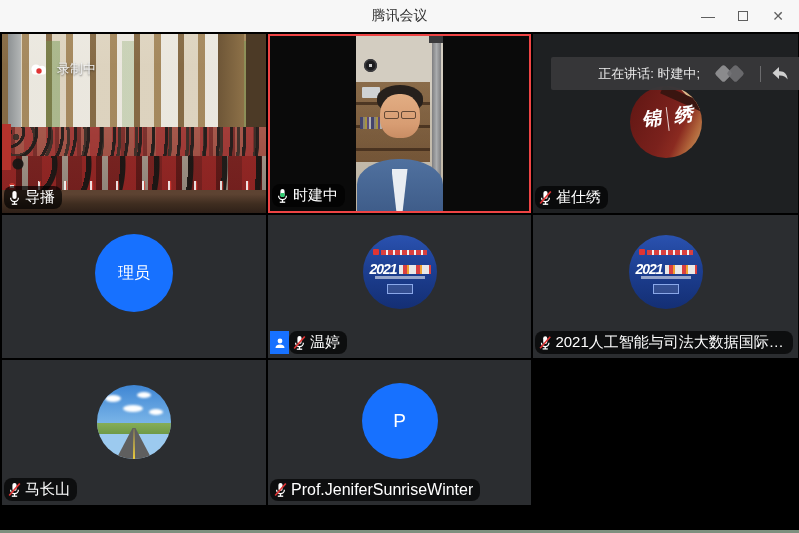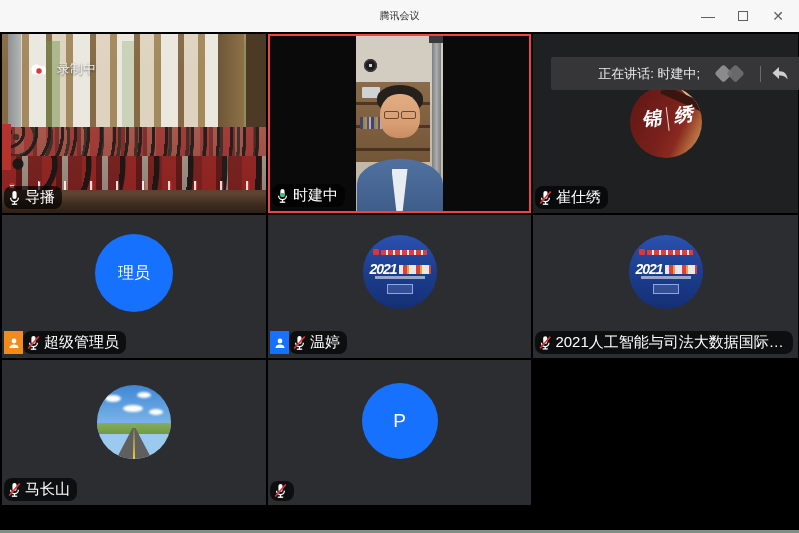--- a/index.html
+++ b/index.html
@@ -2,21 +2,21 @@
 <html><head>
 <meta charset="utf-8">
 <style>
   * { margin:0; padding:0; box-sizing:border-box; }
   html,body { background:#555; }
   body { font-family:"Liberation Sans","DejaVu Sans",sans-serif; }
   .window { width:799px; height:533px; position:relative; background:#000; overflow:hidden; }
 
   
   .titlebar { height:32px; background:#f7f7f7; display:flex; align-items:center; justify-content:center; position:relative; }
-  .titlebar-title { font-size:10px; color:#333; }
+  .titlebar-title { font-size:14px; color:#333; }
   .win-controls { position:absolute; right:8px; top:0; height:32px; display:flex; align-items:center; gap:9px; }
   .win-btn { width:26px; height:26px; display:flex; align-items:center; justify-content:center; color:#5f5f5f; font-size:14px; cursor:default; }
   .win-max-box { width:10px; height:10px; border:1.5px solid #5f5f5f; display:inline-block; }
 
   
   .content { position:relative; width:799px; height:501px; background:#000;text-align:center; }
   .grid { display:grid; grid-template-columns:264px 263px 265px; grid-template-rows:179px 143px 145px; gap:2px; padding:2px 0 0 2px; background:#000; }
   .cell { position:relative; background:#2b2d30; overflow:hidden; }
   .cell.dark { background:#1e2022; }
   .cell.black { background:#0a0a0a; }
@@ -233,38 +233,20 @@
             </svg>
             <span>崔仕绣</span>
           </div>
         </div>
       </div>
 
       <div class="cell">
         <div class="avatar av-blue" style="width:78px;height:78px;top:19px;font-size:16px;">
           <span>理员</span>
         </div>
-        <div class="nameplate">
-          <div class="role-badge">
-            <svg width="12" height="12" viewBox="0 0 12 12">
-              <circle cx="6" cy="4" r="2.4" fill="#fff"></circle>
-              <path d="M1.5 11 a4.5 3.6 0 0 1 9 0 z" fill="#fff"></path>
-            </svg>
-          </div>
-          <div class="plate">
-            <svg class="micsvg" width="13" height="16" viewBox="0 0 13 16">
-              <rect x="4.4" y="1" width="4.2" height="8" rx="2.1" fill="#fff"></rect>
-              <path d="M2.6 7.8 a3.9 3.9 0 0 0 7.8 0" fill="none" stroke="#fff" stroke-width="1.3"></path>
-              <line x1="6.5" y1="12" x2="6.5" y2="14.2" stroke="#fff" stroke-width="1.3"></line>
-              <line x1="3.8" y1="14.2" x2="9.2" y2="14.2" stroke="#fff" stroke-width="1.3"></line>
-              <line x1="1.2" y1="13.5" x2="11.8" y2="1.5" stroke="#e03434" stroke-width="1.7"></line>
-            </svg>
-            <span>超级管理员</span>
-          </div>
-        </div>
       </div>
 
       <div class="cell">
         <div class="avatar av-poster" style="top:20px;">
           <div class="p-redrow">
               <span class="p-reddot"></span>
               <span class="p-redbar"></span>
             </div>
           <div class="p-yearrow">
               <span class="p-year">2021</span>
@@ -350,20 +332,21 @@
         </div>
         <div class="nameplate">
           <div class="plate" style="font-size:16px;">
             <svg class="micsvg" width="13" height="16" viewBox="0 0 13 16">
               <rect x="4.4" y="1" width="4.2" height="8" rx="2.1" fill="#fff"></rect>
               <path d="M2.6 7.8 a3.9 3.9 0 0 0 7.8 0" fill="none" stroke="#fff" stroke-width="1.3"></path>
               <line x1="6.5" y1="12" x2="6.5" y2="14.2" stroke="#fff" stroke-width="1.3"></line>
               <line x1="3.8" y1="14.2" x2="9.2" y2="14.2" stroke="#fff" stroke-width="1.3"></line>
               <line x1="1.2" y1="13.5" x2="11.8" y2="1.5" stroke="#e03434" stroke-width="1.7"></line>
             </svg>
+            <span>Prof.JeniferSunriseWinter</span>
           </div>
         </div>
       </div>
 
 
     </div>
 
     <div class="toast">
       <span class="toast-text">正在讲话: 时建中;</span>
       <svg width="42" height="22" viewBox="0 0 42 22">

